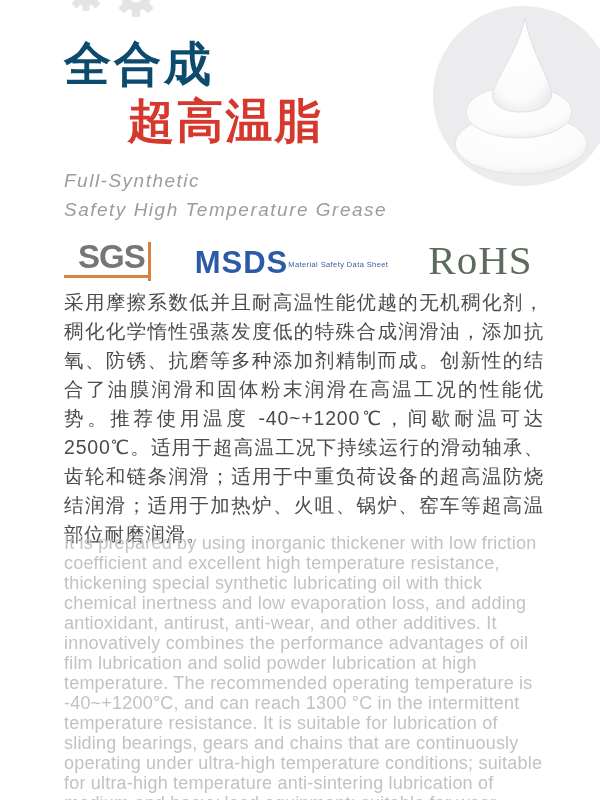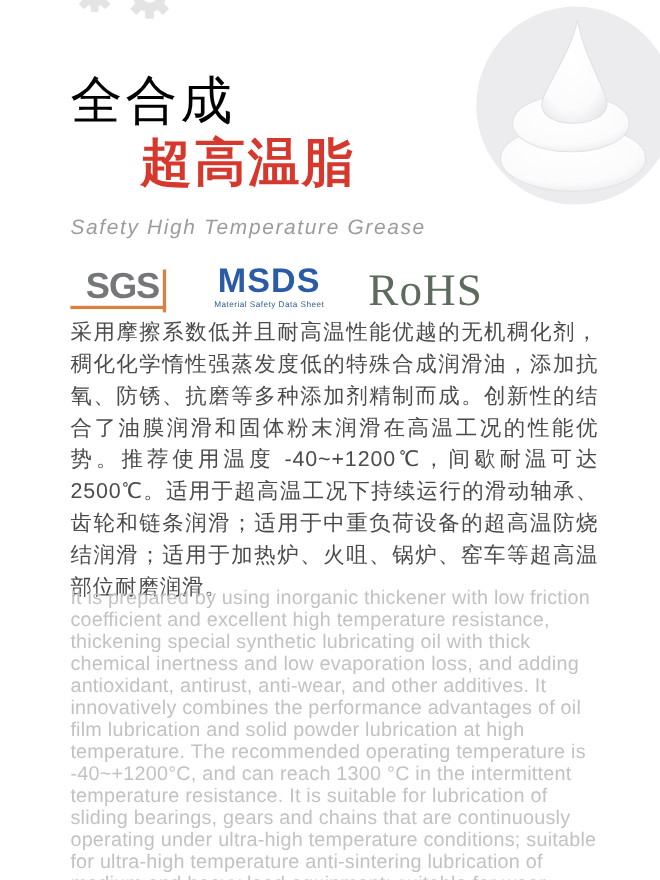--- a/index.html
+++ b/index.html
@@ -15,22 +15,22 @@
   
   .photo{
     position:absolute;left:433px;top:6px;
     width:180px;height:180px;border-radius:50%;
     background:#ececee;
   }
   .photo svg{position:absolute;left:0;top:0;}
   
   .titles{position:absolute;left:64px;top:36px;}
   .t-cn1{
-    font-size:47px;line-height:56px;font-weight:400;
-    color:#000000;letter-spacing:3px;white-space:nowrap;margin-top:27px;
+    font-size:47px;line-height:56px;font-weight:700;
+    color:#0c4a6e;letter-spacing:3px;white-space:nowrap;
   }
   .t-cn2{
     font-size:47px;line-height:58px;font-weight:800;
     color:#d6382d;letter-spacing:2px;white-space:nowrap;text-align:center;
   }
   .t-en{
     margin-top:16px;
     font-style:italic;color:#9c9c9c;
     font-size:19px;line-height:29px;letter-spacing:1.5px;
     white-space:nowrap;
@@ -40,21 +40,21 @@
     position:absolute;left:64px;top:240px;
     display:flex;align-items:flex-end;gap:40px;
   }
   .sgs{position:relative;padding:0 10px 6px 14px;}
   .sgs-label{
     font-size:33px;font-weight:700;color:#75767a;
     letter-spacing:-1px;line-height:34px;display:inline-block;
   }
   .sgs-hline{position:absolute;left:0;right:4px;bottom:2px;height:3px;background:#d9813f;}
   .sgs-vline{position:absolute;right:4px;top:2px;bottom:-1px;width:3px;background:#d9813f;}
-  .msds{display:flex;flex-direction:column;align-items:center;padding-bottom:2px;}
+  .msds{display:flex;flex-direction:row;align-items:center;padding-bottom:2px;}
   .msds-label{
     font-size:31px;font-weight:800;color:#2b5aa6;
     letter-spacing:1px;line-height:30px;
   }
   .msds-sub{
     font-size:7.5px;font-weight:400;color:#33609f;
     letter-spacing:0.4px;margin-top:2px;white-space:nowrap;
   }
   .rohs{
     font-family:"Liberation Serif", serif;
@@ -115,20 +115,21 @@
       <ellipse cx="88" cy="138" rx="66" ry="30" fill="url(#blobShade)" stroke="#e3e3e7" stroke-width="1"></ellipse>
       <ellipse cx="86" cy="106" rx="53" ry="26" fill="url(#blobShade)" stroke="#e3e3e7" stroke-width="1"></ellipse>
       <path d="M92,12 C97,40 110,62 117,80 C124,97 108,106 88,106 C68,106 54,97 62,80 C70,62 86,40 92,12 Z" fill="url(#blobShade)" stroke="#e0e0e5" stroke-width="1"></path>
     </svg>
   </div>
 
   <div class="titles">
     <div class="t-cn1">全合成</div>
     <div class="t-cn2">超高温脂</div>
     <div class="t-en">
+      <div>Full-Synthetic</div>
       <div>Safety High Temperature Grease</div>
     </div>
   </div>
 
   <div class="certs">
     <div class="sgs">
       <span class="sgs-label">SGS</span>
       <div class="sgs-hline"></div>
       <div class="sgs-vline"></div>
     </div>

